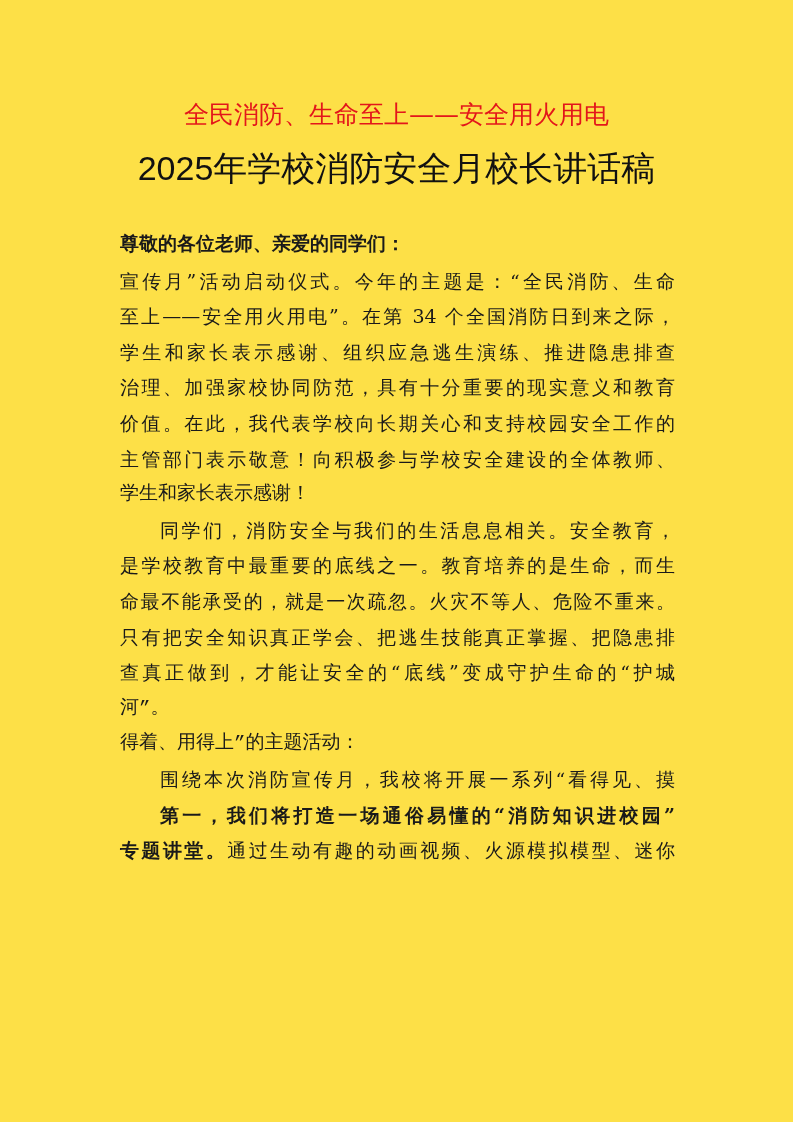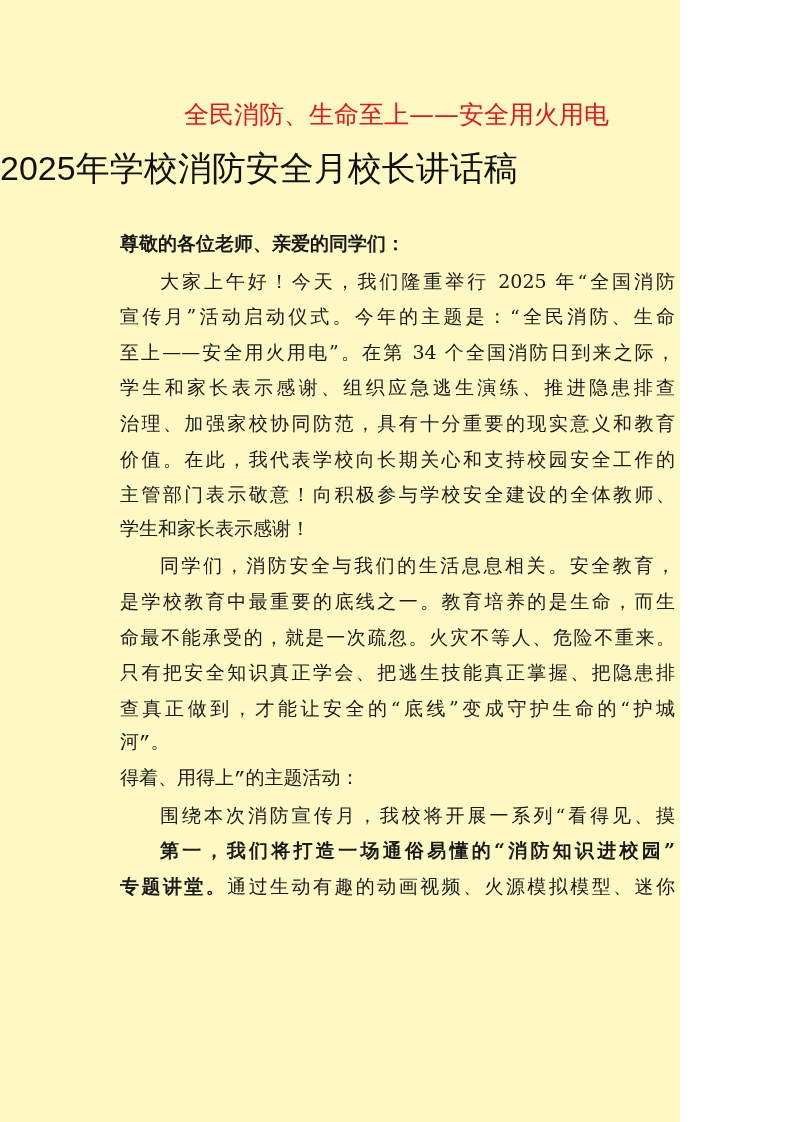--- a/index.html
+++ b/index.html
@@ -1,41 +1,40 @@
 <!DOCTYPE html>
 <html><head>
 <meta charset="utf-8">
 <style>
   html, body { margin: 0; padding: 0; background: #ffffff; }
   body { width: 793px; height: 1122px; position: relative; overflow: hidden;
          font-family: "DejaVu Serif", "Liberation Serif", serif; color: #111; }
-  .page { position: absolute; left: 0; top: 0; width: 680px; height: 1122px; background: #fef9c3; }
+  .page { position: absolute; left: 0; top: 0; width: 793px; height: 1122px; background: #fde047; }
   .subtitle { position: absolute; left: 0; width: 793px; top: 98px; text-align: center;
               font-size: 25px; color: #e3161b; font-family: "DejaVu Sans", sans-serif; letter-spacing: 0px; }
-  .title { position: absolute; left: 0; width: 793px; top: 146px; 
+  .title { position: absolute; left: 0; width: 793px; top: 146px; text-align: center;
            font-size: 34px; color: #111; font-family: "Liberation Sans", "DejaVu Sans", sans-serif; }
   .body { position: absolute; left: 120px; top: 228px; width: 555px; }
   .line { height: 35.6px; line-height: 35.6px; font-size: 19px; white-space: nowrap;
           text-align: justify; text-align-last: justify; color: #1a1a1a; letter-spacing: 0; }
   .line.last { text-align-last: left; font-family: Liberation Mono, monospace; }
   .indent { padding-left: 40px; }
   .bold { font-weight: bold; }
 </style>
 </head>
 <body>
 
 <div class="page">
   <div class="subtitle">全民消防、生命至上——安全用火用电</div>
   <div class="title">2025年学校消防安全月校长讲话稿</div>
 
   <div class="body">
     <div class="line last bold">尊敬的各位老师、亲爱的同学们：</div>
 
     <div>
-      <div class="line indent">大家上午好！今天，我们隆重举行 2025 年“全国消防</div>
       <div class="line">宣传月”活动启动仪式。今年的主题是：“全民消防、生命</div>
       <div class="line">至上——安全用火用电”。在第 34 个全国消防日到来之际，</div>
       <div class="line">学生和家长表示感谢、组织应急逃生演练、推进隐患排查</div>
       <div class="line">治理、加强家校协同防范，具有十分重要的现实意义和教育</div>
       <div class="line">价值。在此，我代表学校向长期关心和支持校园安全工作的</div>
       <div class="line">主管部门表示敬意！向积极参与学校安全建设的全体教师、</div>
       <div class="line last">学生和家长表示感谢！</div>
     </div>
 
     <div>

